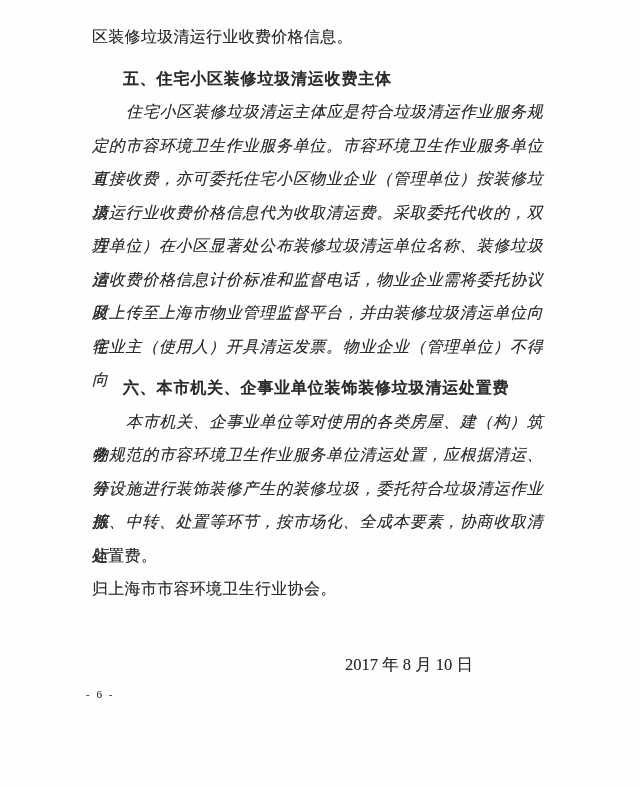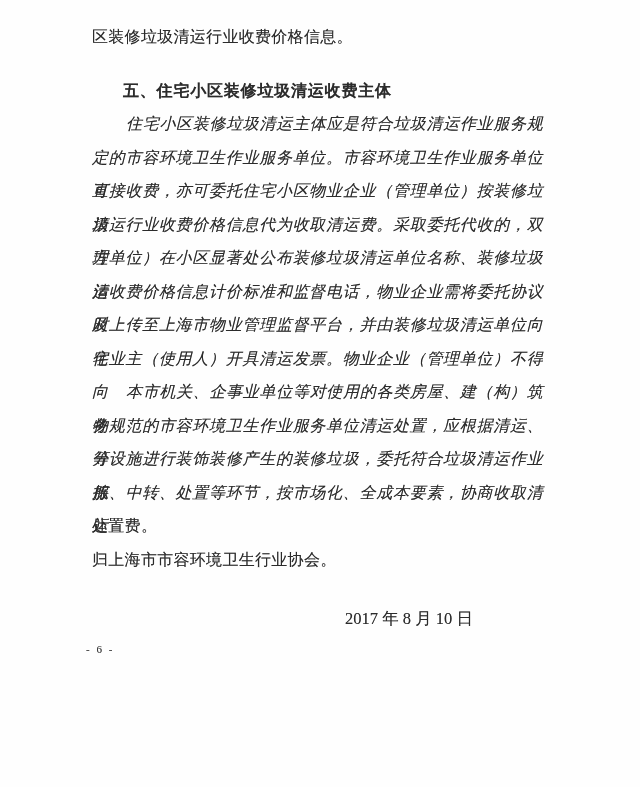--- a/index.html
+++ b/index.html
@@ -33,25 +33,25 @@
     text-align: justify;
     text-align-last: justify;
     font-style: italic;
   }
   .ind {
     text-indent: 34px;
   }
   .h {
     font-weight: bold;
     padding-left: 31px;
-    margin-top: 20px;
+    margin-top: 8px;
     letter-spacing: 0.8px;
   }
   .date-line {
-    margin-top: 26px;
+    margin-top: 42px;
     height: 33.5px;
     line-height: 33.5px;
     font-size: 16.5px;
     padding-left: 253px;
     white-space: nowrap;
   }
   .page-number {
     margin-top: 7px;
     margin-left: -6px;
     font-size: 11px;
@@ -66,20 +66,21 @@
   <div class="line">区装修垃圾清运行业收费价格信息。</div>
   <div class="line h">五、住宅小区装修垃圾清运收费主体</div>
   <div class="line ind j">住宅小区装修垃圾清运主体应是符合垃圾清运作业服务规</div>
   <div class="line j">定的市容环境卫生作业服务单位。市容环境卫生作业服务单位可</div>
   <div class="line j">直接收费，亦可委托住宅小区物业企业（管理单位）按装修垃圾</div>
   <div class="line j">清运行业收费价格信息代为收取清运费。采取委托代收的，双方</div>
   <div class="line j">理单位）在小区显著处公布装修垃圾清运单位名称、装修垃圾清</div>
   <div class="line j">运收费价格信息计价标准和监督电话，物业企业需将委托协议及</div>
   <div class="line j">时上传至上海市物业管理监督平台，并由装修垃圾清运单位向住</div>
   <div class="line j">宅业主（使用人）开具清运发票。物业企业（管理单位）不得向</div>
+  <div class="line h">六、本市机关、企事业单位装饰装修垃圾清运处置费</div>
   <div class="line ind j">本市机关、企事业单位等对使用的各类房屋、建（构）筑物</div>
   <div class="line j">务规范的市容环境卫生作业服务单位清运处置，应根据清运、分</div>
   <div class="line j">等设施进行装饰装修产生的装修垃圾，委托符合垃圾清运作业服</div>
   <div class="line j">拣、中转、处置等环节，按市场化、全成本要素，协商收取清运</div>
   <div class="line">处置费。</div>
   <div class="line">归上海市市容环境卫生行业协会。</div>
 
   <div class="date-line">2017 年 8 月 10 日</div>
   <div class="page-number">- 6 -</div>
 </div>

